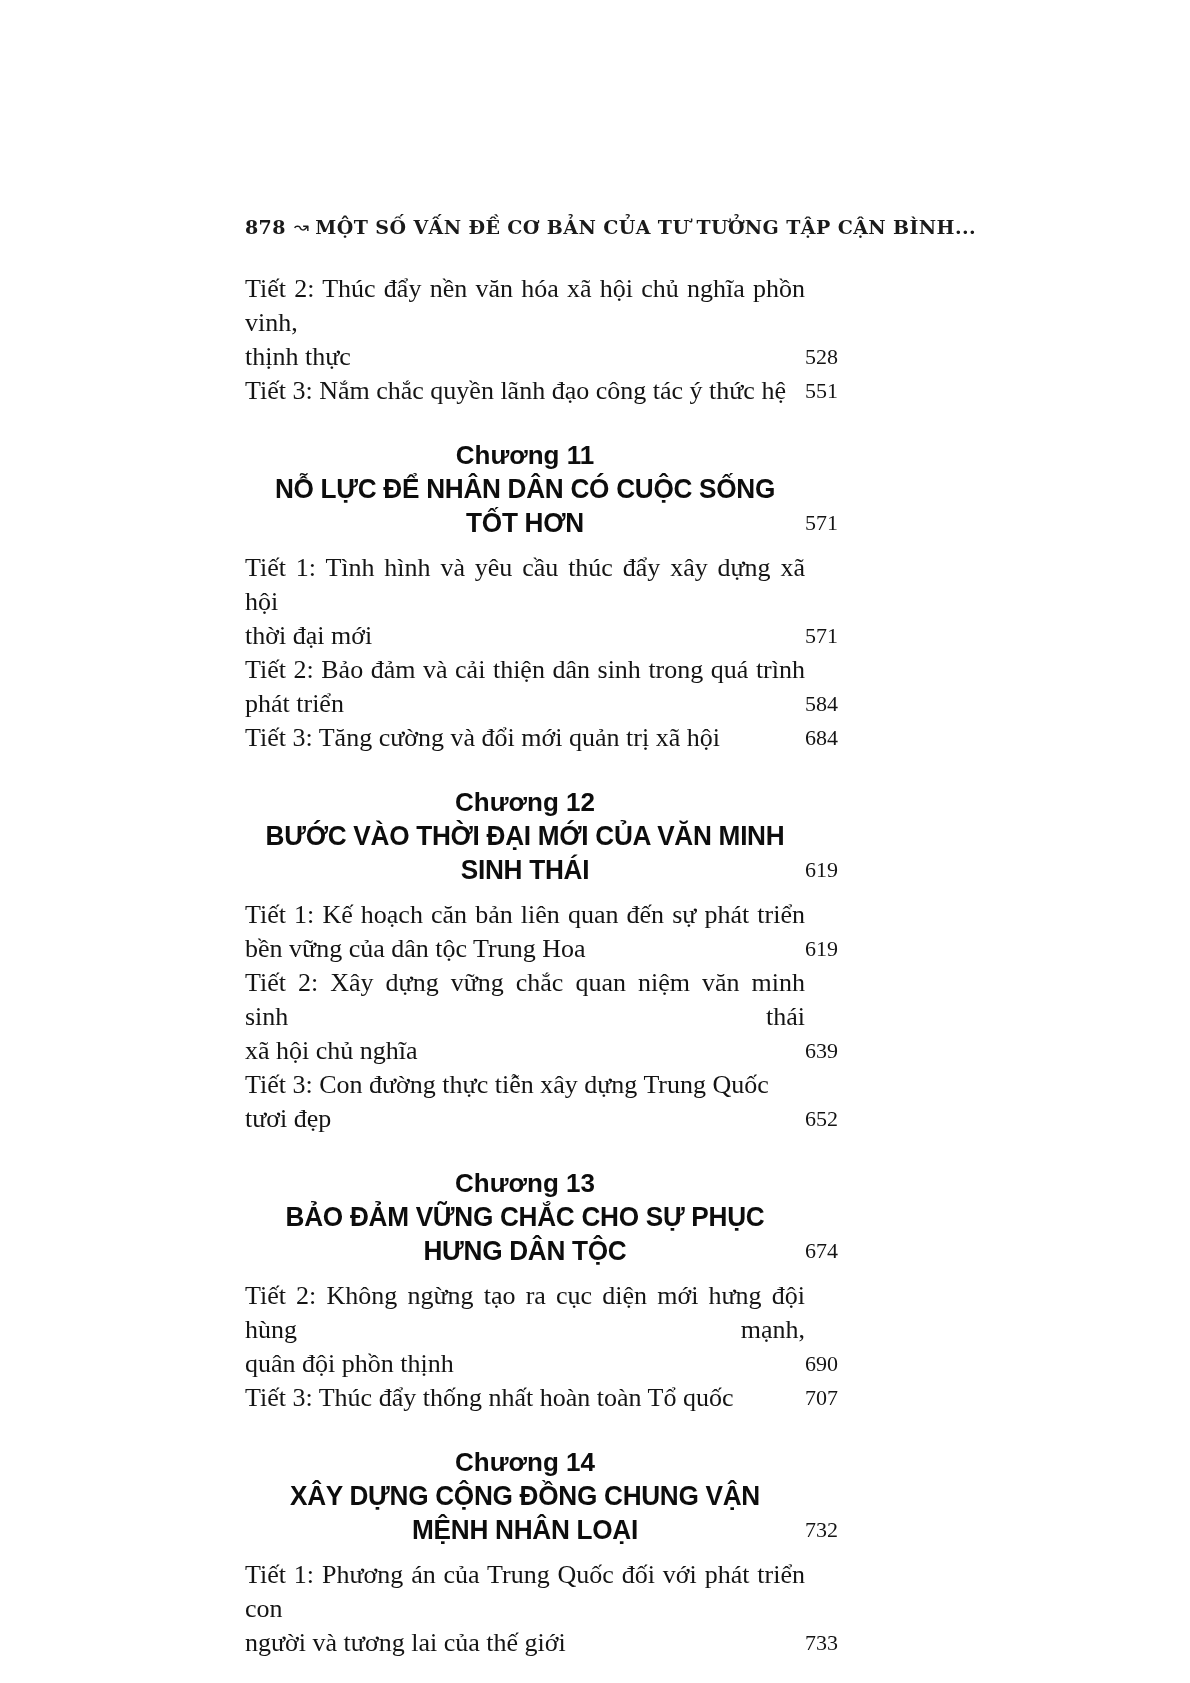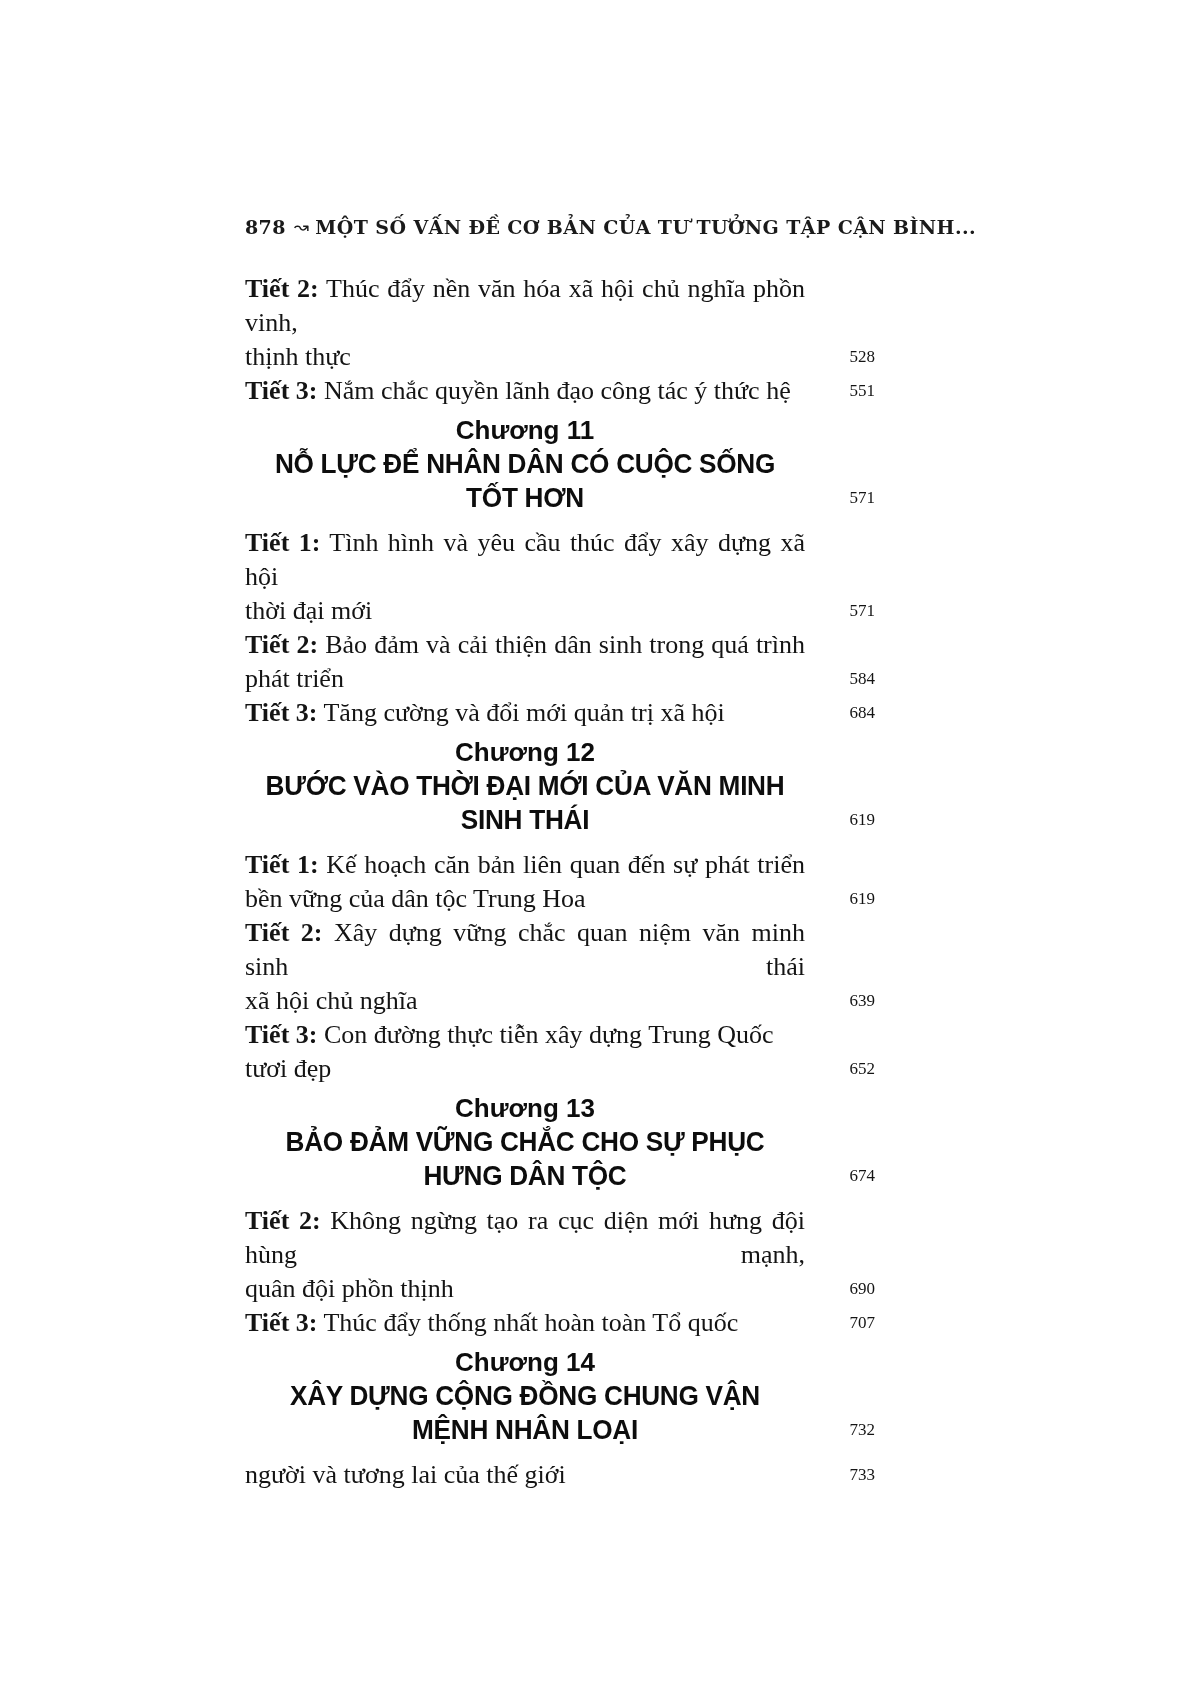--- a/index.html
+++ b/index.html
@@ -18,27 +18,27 @@
   .running-header .orn{
     font-family:"DejaVu Sans", sans-serif;font-weight:normal;
     font-size:18px;padding:0 6px 0 8px;position:relative;top:-1px;
   }
   .toc{
     position:absolute;left:245px;top:272px;width:630px;
   }
   .row{display:flex;align-items:flex-end;}
   .row .txt{width:560px;font-size:26px;line-height:34px;}
   .row .pg{
-    flex:1;text-align:right;font-size:17px;line-height:34px;
+    flex:1;text-align:left;font-size:22px;line-height:34px;
     align-self:flex-end;white-space:nowrap;
   }
   .line{display:block;}
   .line.fill{text-align:justify;text-align-last:justify;}
-  .prefix{font-weight:bold;}
-  .row.chapter{margin-top:5px;margin-bottom:11px;}
+  .prefix{font-weight:normal;}
+  .row.chapter{margin-top:30px;margin-bottom:11px;}
   .chap{width:560px;text-align:center;
     font-family:"Liberation Sans", sans-serif;font-weight:bold;color:#0d0d0d;}
   .chap-num{font-size:26px;line-height:34px;}
   .chap-title{font-size:27px;line-height:34px;letter-spacing:-0.3px;transform:scaleX(0.97);transform-origin:center;}
 </style>
 </head>
 <body>
 
 <div class="page">
 
@@ -136,19 +136,20 @@
       </div>
       <div class="row chapter">
         <div class="chap">
           <div class="chap-num">Chương 14</div>
           <div class="chap-title">XÂY DỰNG CỘNG ĐỒNG CHUNG VẬN MỆNH NHÂN LOẠI</div>
         </div>
         <div class="pg">732</div>
       </div>
       <div class="row section">
         <div class="txt">
+          <div class="line fill"><span class="prefix">Tiết 1:</span> <span>Phương án của Trung Quốc đối với phát triển con</span></div>
           <div class="line">người và tương lai của thế giới</div>
         </div>
         <div class="pg">733</div>
       </div>
     </div>
 
 </div>
 
 </body></html>

